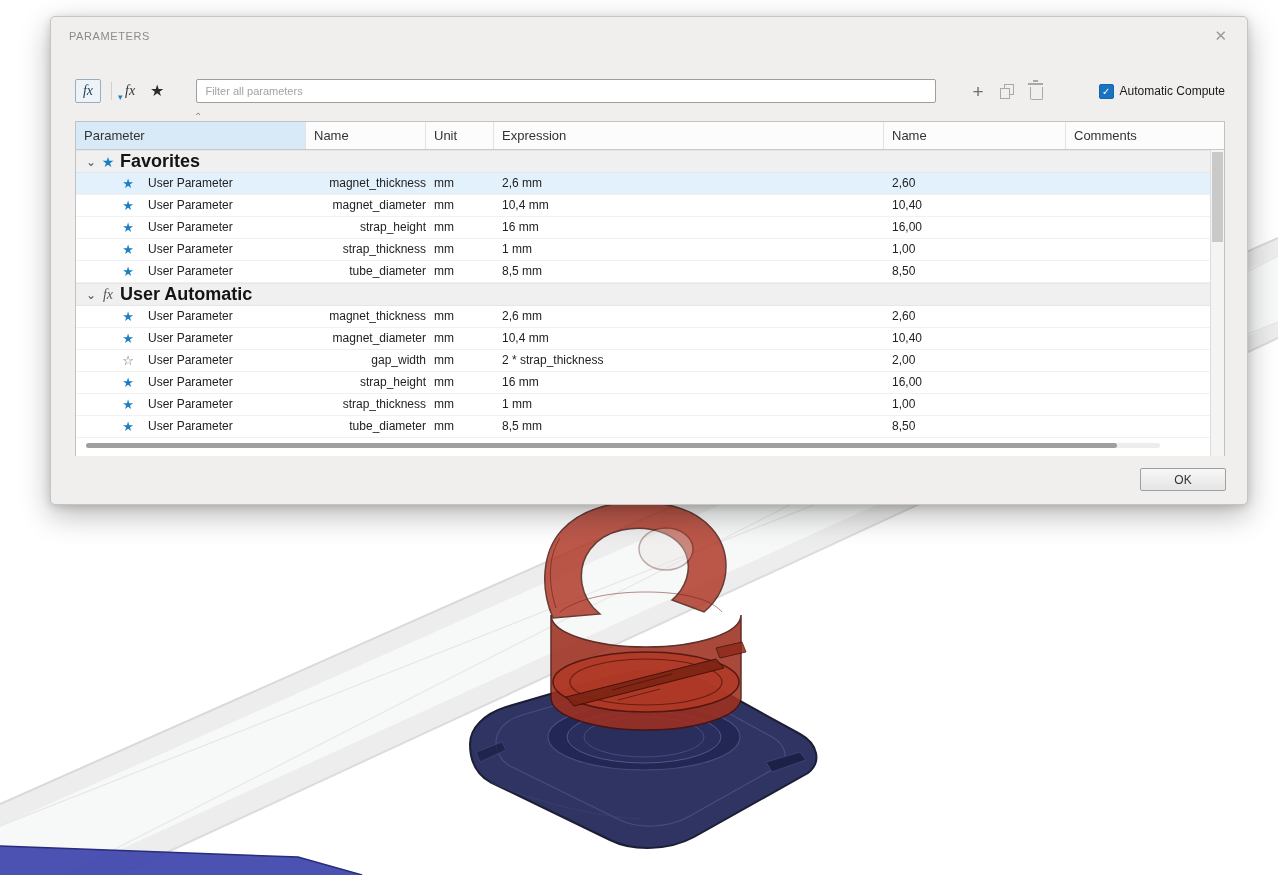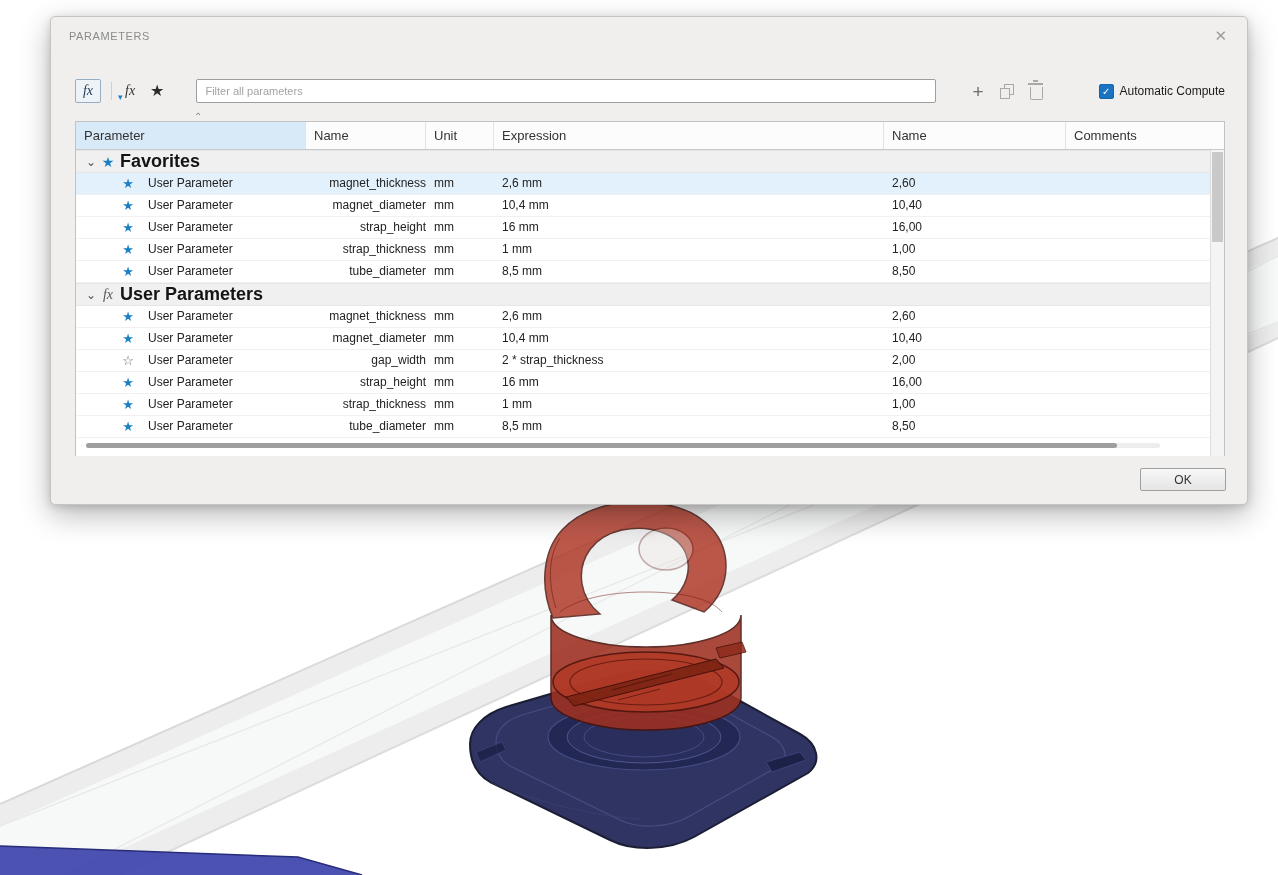--- a/index.html
+++ b/index.html
@@ -248,21 +248,21 @@
     </div>
     <div class="cell col-name">tube_diameter</div>
     <div class="cell col-unit">mm</div>
     <div class="cell col-expression">8,5 mm</div>
     <div class="cell col-value">8,50</div>
     <div class="cell col-comments"></div>
   </div>
           <div class="grow">
     <span class="gchev">⌄</span>
     <span class="gicon gicon-fx">fx</span>
-    <span class="glabel">User Parameters</span>
+    <span class="glabel">User Automatic</span>
   </div>
           <div class="trow">
     <div class="cell col-parameter">
       <span class="row-star fav">★</span>
       <span class="ptype">User Parameter</span>
     </div>
     <div class="cell col-name">magnet_thickness</div>
     <div class="cell col-unit">mm</div>
     <div class="cell col-expression">2,6 mm</div>
     <div class="cell col-value">2,60</div>

